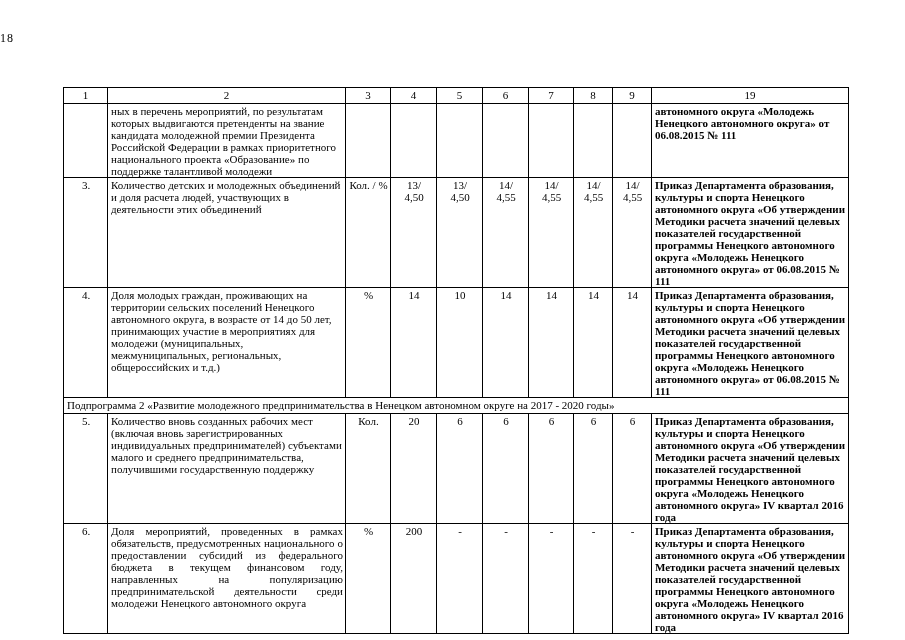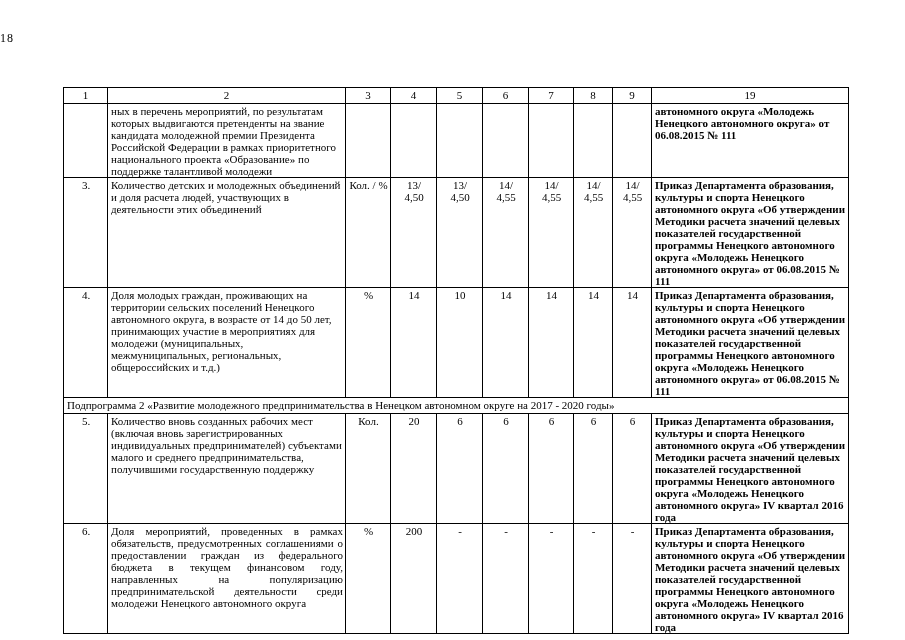--- a/index.html
+++ b/index.html
@@ -151,21 +151,21 @@
       <td class="val">6</td>
       <td class="val">6</td>
       <td class="val">6</td>
       <td class="val">6</td>
       <td class="val">6</td>
       <td class="src">Приказ Департамента образования, культуры и спорта Ненецкого автономного округа «Об утверждении Методики расчета значений целевых показателей государственной программы Ненецкого автономного округа «Молодежь Ненецкого автономного округа» IV квартал 2016 года</td>
     </tr>
 
     <tr class="row6">
       <td class="num">6.</td>
-      <td class="ind justify">Доля мероприятий, проведенных в рамках обязательств, предусмотренных соглашениями о предоставлении граждан из федерального бюджета в текущем финансовом году, направленных на популяризацию предпринимательской деятельности среди молодежи Ненецкого автономного округа</td>
+      <td class="ind justify">Доля мероприятий, проведенных в рамках обязательств, предусмотренных национального о предоставлении субсидий из федерального бюджета в текущем финансовом году, направленных на популяризацию предпринимательской деятельности среди молодежи Ненецкого автономного округа</td>
       <td class="unit">%</td>
       <td class="val">200</td>
       <td class="val">-</td>
       <td class="val">-</td>
       <td class="val">-</td>
       <td class="val">-</td>
       <td class="val">-</td>
       <td class="src">Приказ Департамента образования, культуры и спорта Ненецкого автономного округа «Об утверждении Методики расчета значений целевых показателей государственной программы Ненецкого автономного округа «Молодежь Ненецкого автономного округа» IV квартал 2016 года</td>
     </tr>
   </tbody>

